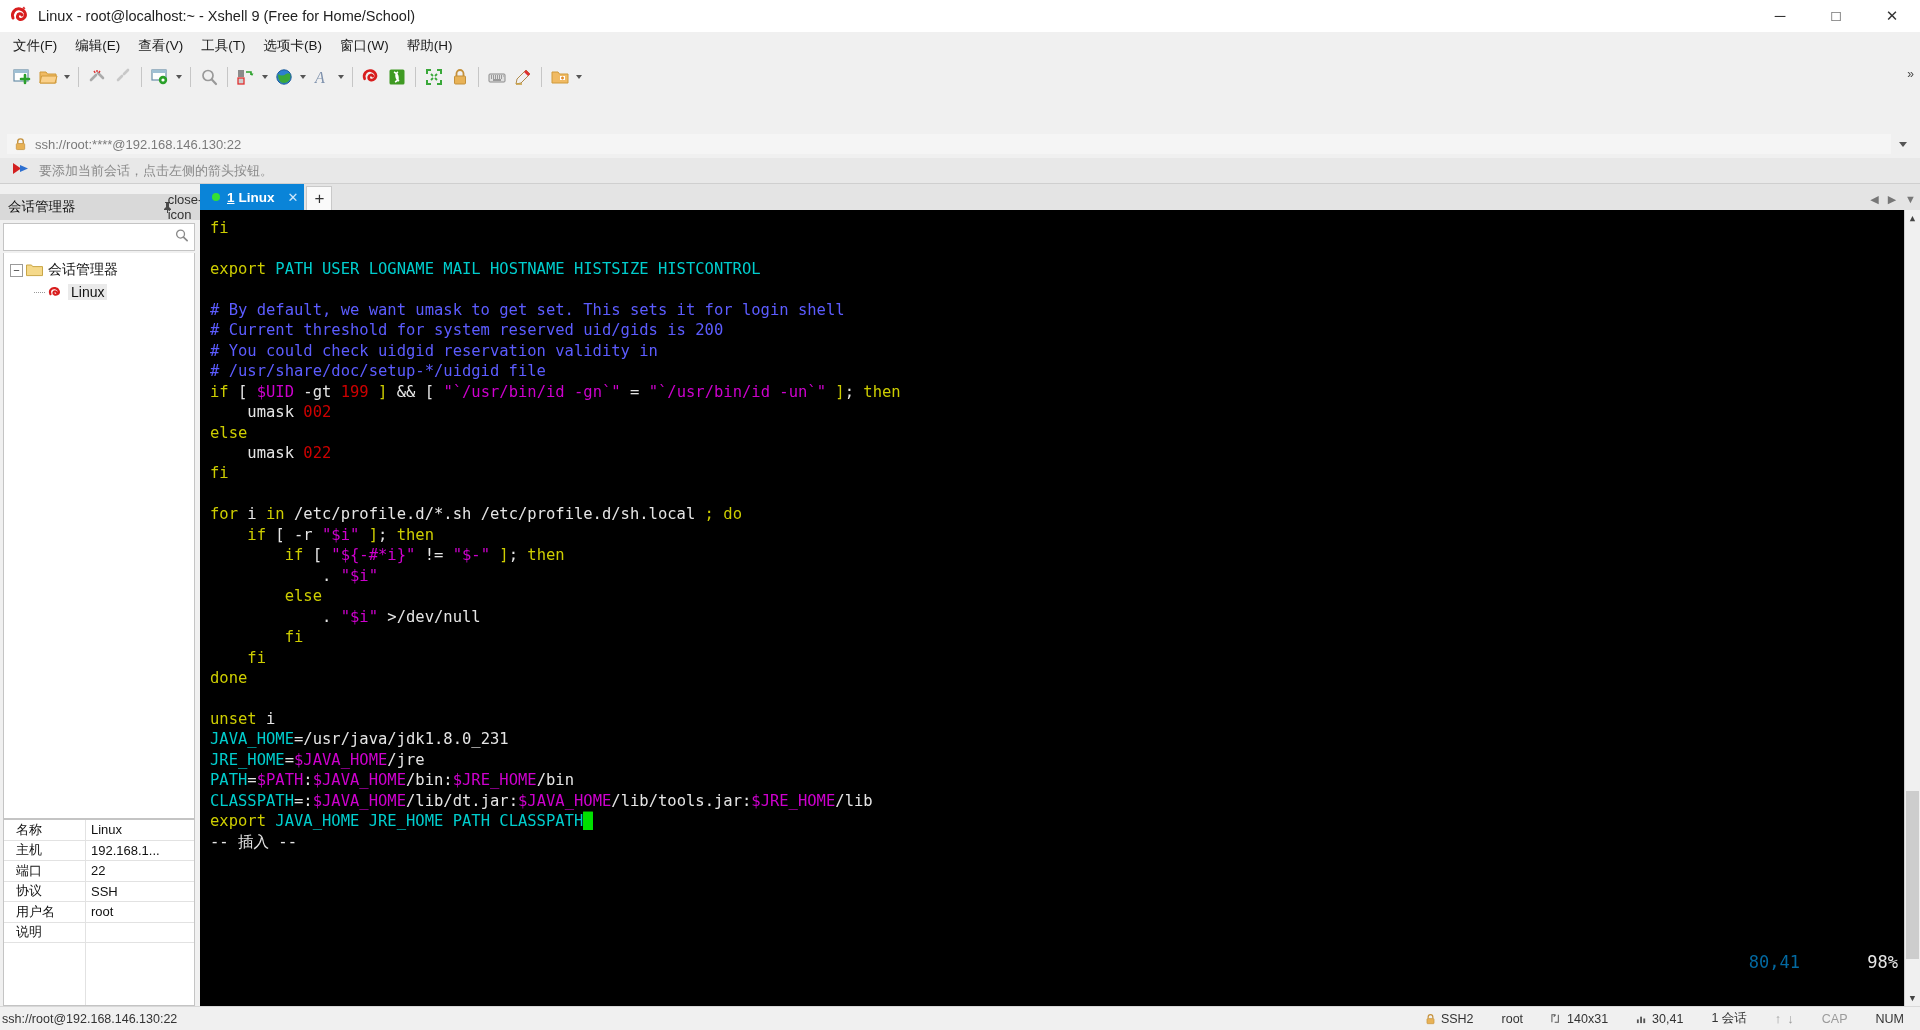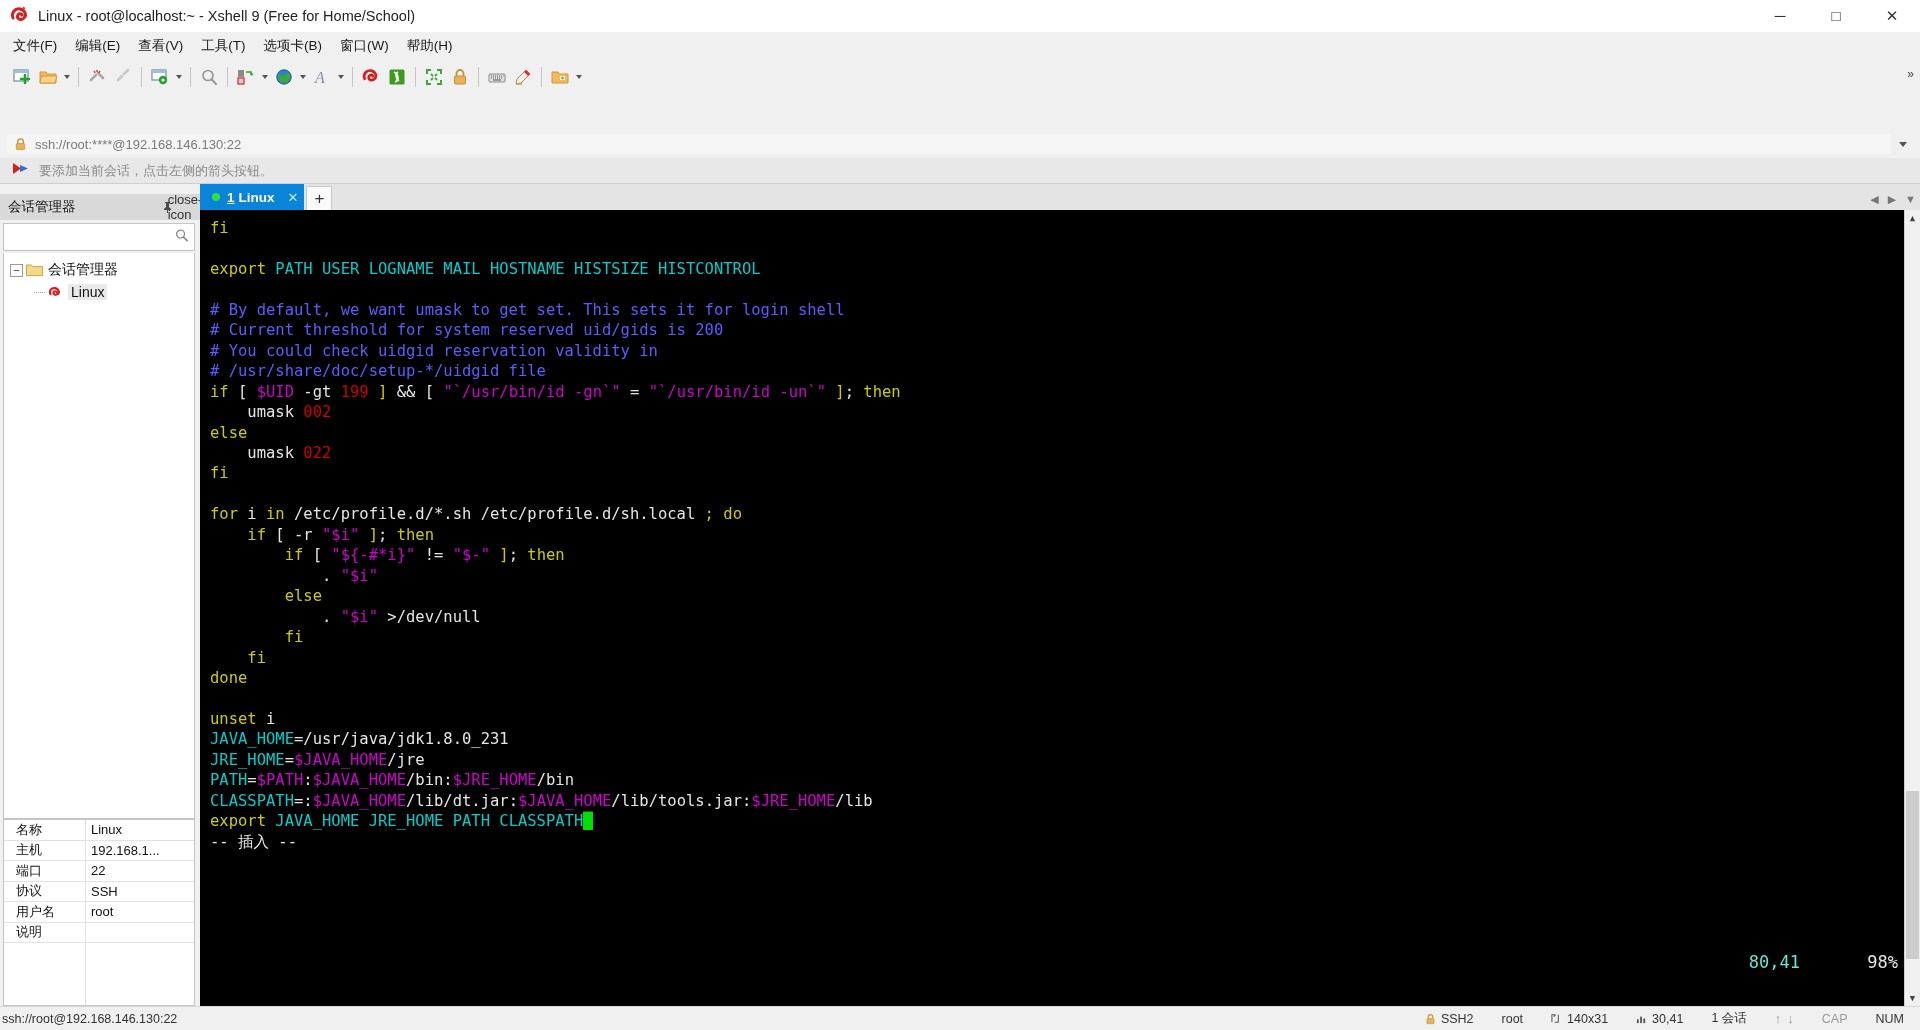--- a/index.html
+++ b/index.html
@@ -141,21 +141,21 @@
     flex: 1 1 auto; padding: 8px 0 0 10px; font-size: 15.5px; line-height: 20.45px;
     white-space: pre; overflow: hidden; color: #d8d8d8; letter-spacing: 0px;
   }
   .term-scroll { width: 16px; background: #f0f0f0; border-left: 1px solid #d0d0d0;
                  display: flex; flex-direction: column; justify-content: space-between; flex: none; }
   .scr-arrow { height: 16px; display: flex; align-items: center; justify-content: center; font-size: 9px; color: #444; background: #f0f0f0;}
   .scr-thumb { flex: 1 1 auto; background: #f0f0f0; position: relative; }
   .scr-thumb::after { content: ""; position: absolute; left: 1px; right: 1px; top: 74%; height: 22%; background: #cdcdcd; }
 
   .term-pos {
-    position: absolute; right: 120px; bottom: 34px; color: #5eead4; font-size: 17px;
+    position: absolute; right: 120px; bottom: 34px; color: #0369a1; font-size: 17px;
     font-family: "DejaVu Sans Mono", monospace;
     text-align: center;
   }
   .term-pct {
     position: absolute; right: 22px; bottom: 34px; color: #e7e7e7; font-size: 17px;
     font-family: "DejaVu Sans Mono", monospace;
   }
 
   
   .c-yellow { color: #cdcd00; }

